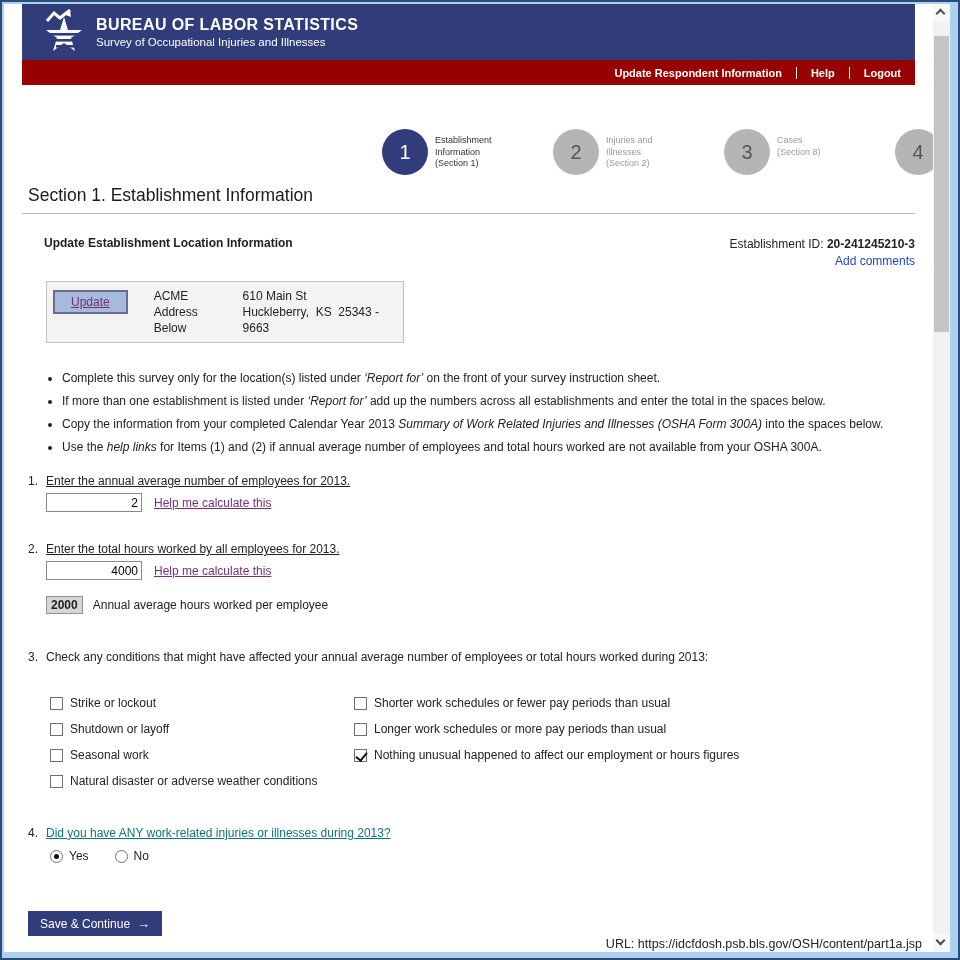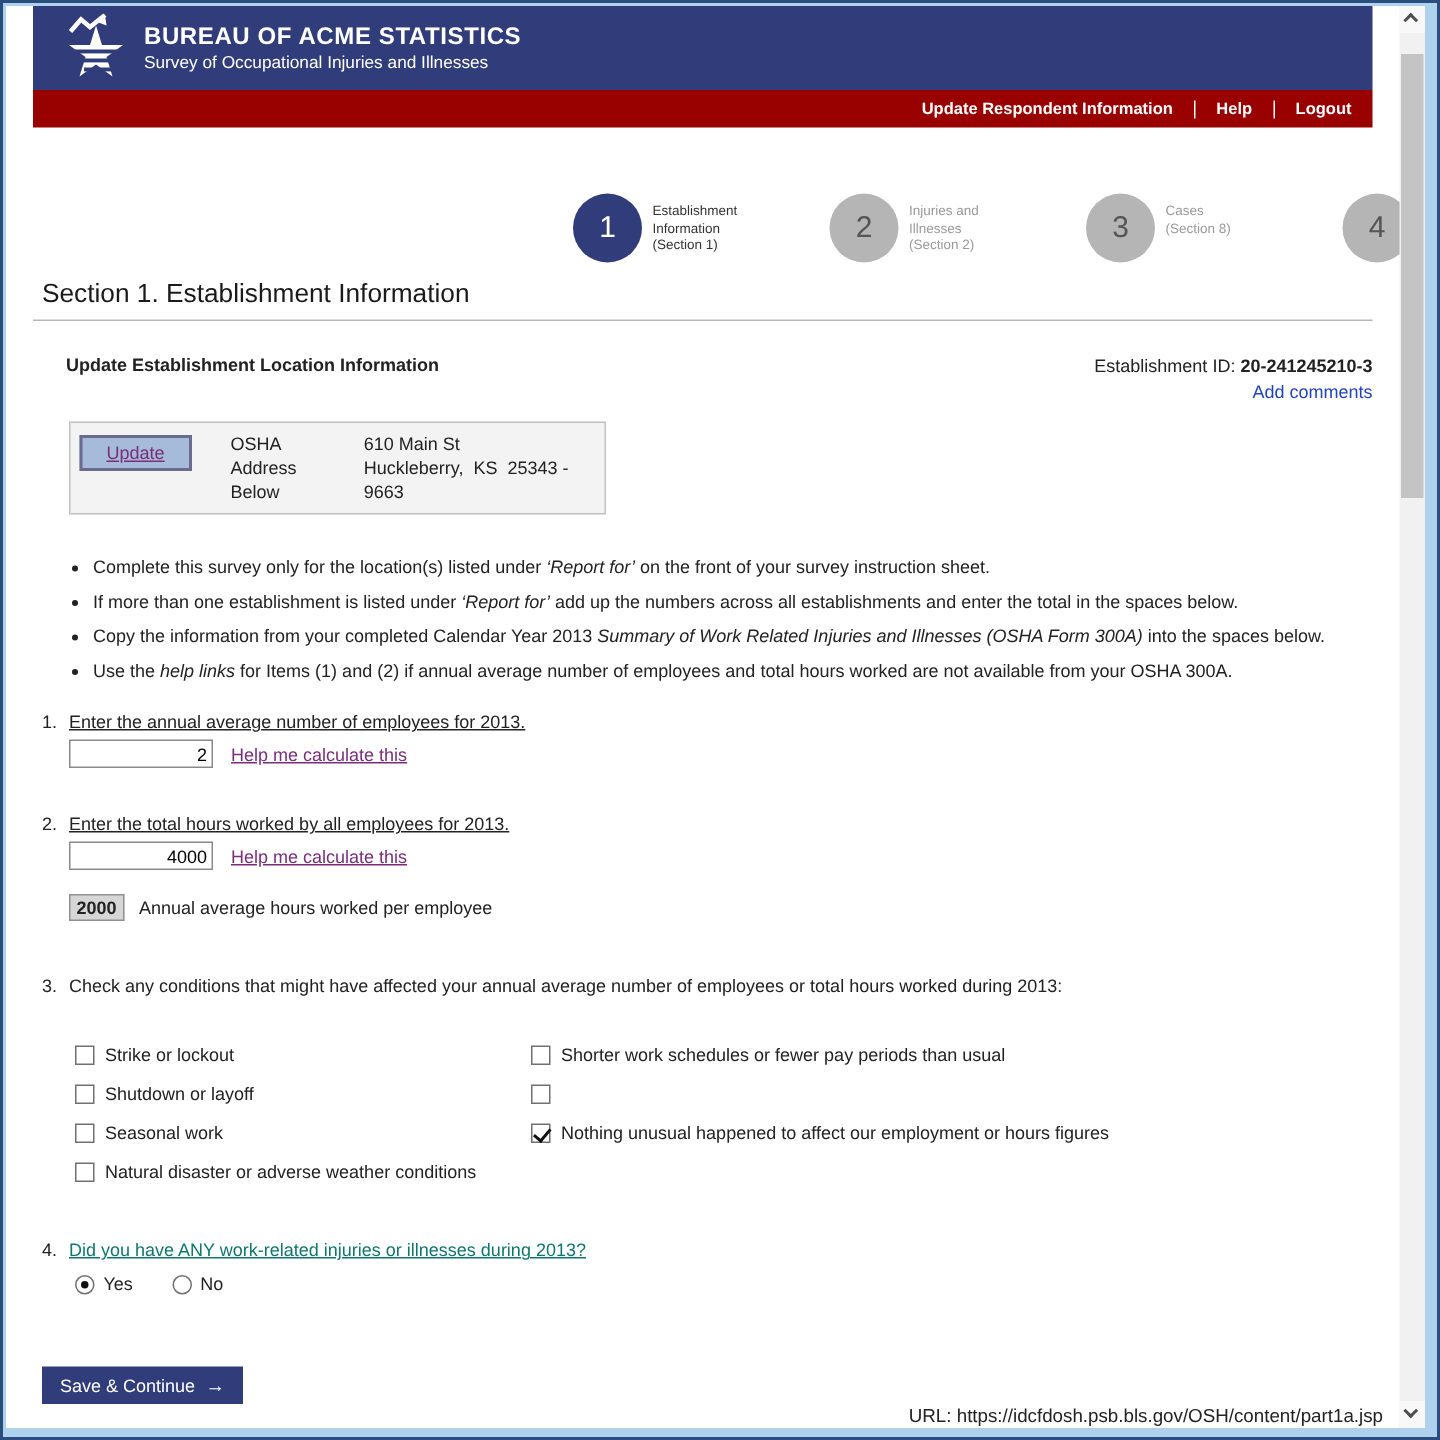--- a/index.html
+++ b/index.html
@@ -117,21 +117,21 @@
         <svg width="44" height="42" viewBox="0 0 44 42">
           <polyline points="3,12 10,4 16,9 26,1" fill="none" stroke="#fff" stroke-width="3"></polyline>
           <polygon points="26,1 27,8 19,5" fill="#fff"></polygon>
           <polygon points="20,8 24,21 38,21 27,29 31,42 20,34 9,42 13,29 2,21 16,21" fill="#fff"></polygon>
           <rect x="6" y="24" width="32" height="2.6" fill="#303d7a"></rect>
           <rect x="9" y="30" width="26" height="2.6" fill="#303d7a"></rect>
           <rect x="12" y="36" width="20" height="2.6" fill="#303d7a"></rect>
         </svg>
       </div>
       <div class="mast-text">
-        <div class="mast-title">BUREAU OF ACME STATISTICS</div>
+        <div class="mast-title">BUREAU OF LABOR STATISTICS</div>
         <div class="mast-sub">Survey of Occupational Injuries and Illnesses</div>
       </div>
     </div>
 
     
     <div class="redbar">
       <a>Update Respondent Information</a>
       <span class="sep"></span>
       <a>Help</a>
       <span class="sep"></span>
@@ -173,21 +173,21 @@
       <div class="loc-heading">Update Establishment Location Information</div>
       <div class="est-id-block">
         <div><span>Establishment ID: </span><span class="est-id-value">20-241245210-3</span></div>
         <div><a class="blue-link">Add comments</a></div>
       </div>
     </div>
 
     
     <div class="addr-box">
       <button class="update-btn">Update</button>
-      <div class="addr-col1 preline">OSHA
+      <div class="addr-col1 preline">ACME
 Address
 Below</div>
       <div class="addr-col2 prewrap">610 Main St
 Huckleberry,  KS  25343 -
 9663</div>
     </div>
 
     
     <ul class="instructions">
       <li><span>Complete this survey only for the location(s) listed under </span><em>‘Report for’</em><span> on the front of your survey instruction sheet.</span></li>
@@ -249,20 +249,21 @@
             <span class="cb-label">Natural disaster or adverse weather conditions</span>
           </div>
         </div>
         <div class="col-right">
           <div class="cb-row">
             <span class="cb"></span>
             <span class="cb-label">Shorter work schedules or fewer pay periods than usual</span>
           </div>
           <div class="cb-row">
             <span class="cb"></span>
+            <span class="cb-label">Longer work schedules or more pay periods than usual</span>
           </div>
           <div class="cb-row">
             <span class="cb on"></span>
             <span class="cb-label">Nothing unusual happened to affect our employment or hours figures</span>
           </div>
         </div>
       </div>
     </div>
 
     

